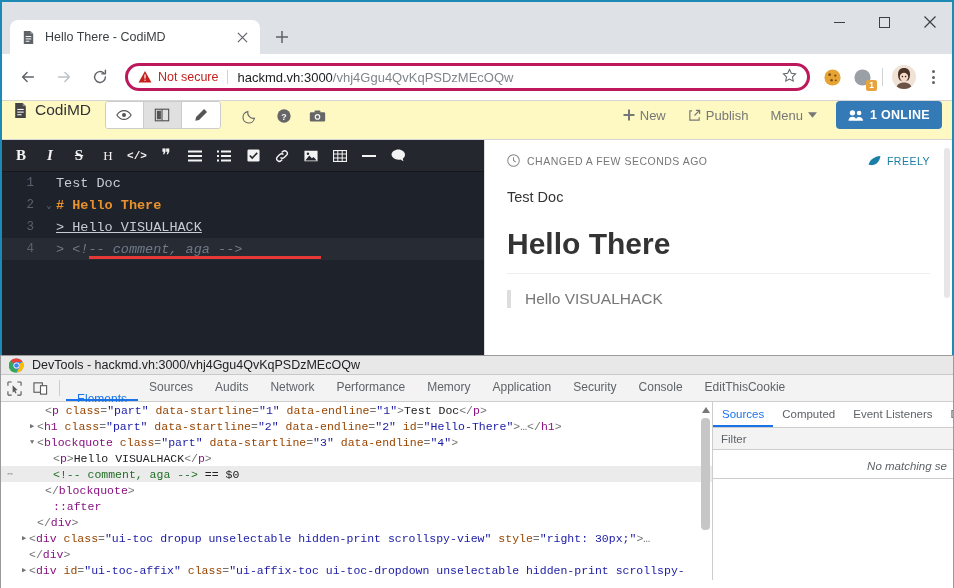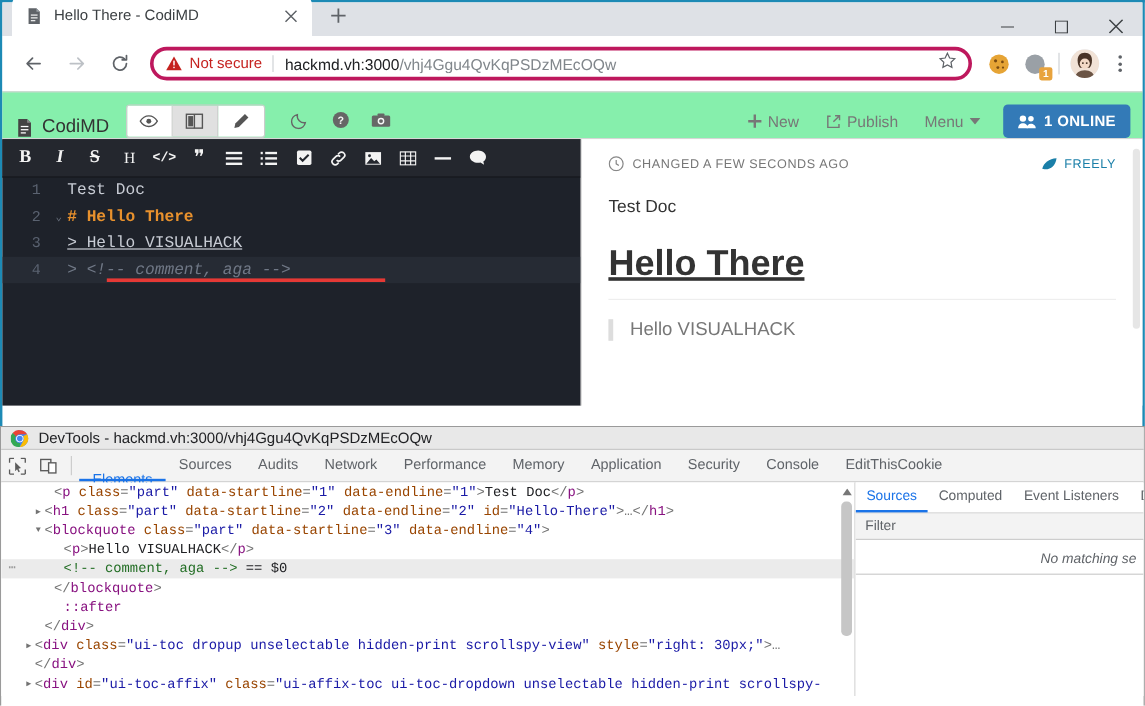--- a/index.html
+++ b/index.html
@@ -14,21 +14,21 @@
   #browser-window {
     position: absolute; left: 0; top: 0; width: 954px; height: 358px;
     background: #ffffff;
     border-left: 2px solid #1d8ab5;
     border-top: 2px solid #1d8ab5;
     border-right: 2px solid #1d8ab5;
   }
 
   
   #tab-strip {
-    position: relative; height: 28px; background: #dee1e6;
+    position: relative; height: 52px; background: #dee1e6;
     display: flex; align-items: flex-end; padding-left: 8px;
   }
   .chrome-tab {
     display: flex; align-items: center;
     height: 34px; width: 250px;
     background: #ffffff;
     border-radius: 8px 8px 0 0;
     padding: 0 10px;
     position: relative;
   }
@@ -108,24 +108,24 @@
   }
   #menu-dots {
     width: 22px; height: 24px; flex-shrink: 0; margin-left: 2px;
     display: flex; flex-direction: column; align-items: center;
     justify-content: center; gap: 2.5px; cursor: pointer;
   }
   #menu-dots span { width: 3px; height: 3px; border-radius: 50%; background: #5f6368; }
 
   
   #codimd-nav {
-    height: 40px; background: #86efac;
+    height: 40px; background: #fef9c3;
     border-top: 1px solid #d6d6d6;
     border-bottom: 1px solid #d6d6d6;
-    display: flex; align-items: flex-end; padding: 0 10px;
+    display: flex; align-items: flex-start; padding: 0 10px;
   }
   #codimd-brand {
     display: flex; align-items: center; font-size: 15.5px;
     color: #333; margin-right: 14px;
   }
   #codimd-brand .brandicon { margin-right: 6px; display: flex; }
   .mode-group {
     display: flex; border: 1px solid #ccc; border-radius: 3px;
     overflow: hidden; margin-right: 12px;
   }
@@ -214,21 +214,20 @@
   #prev-status .clk { margin-right: 7px; display: flex; }
   #prev-perm {
     margin-left: auto; display: flex; align-items: center; gap: 6px;
     color: #1a7fa8; font-size: 10.5px; letter-spacing: .5px; cursor: pointer;
   }
   #prev-p1 { font-size: 14.5px; color: #333; margin-bottom: 22px; }
   #prev-h1 {
     font-size: 30px; color: #333; font-weight: bold;
     padding-bottom: 12px; border-bottom: 1px solid #eee;
     margin-bottom: 16px;
-    text-decoration: underline;
   }
   #prev-quote {
     border-left: 4px solid #ddd; padding-left: 14px;
     font-size: 15.5px; color: #777;
   }
   #prev-scroll {
     position: absolute; right: 2px; top: 8px;
     width: 6px; height: 150px; background: #e6e6e6; border-radius: 3px;
   }
 

